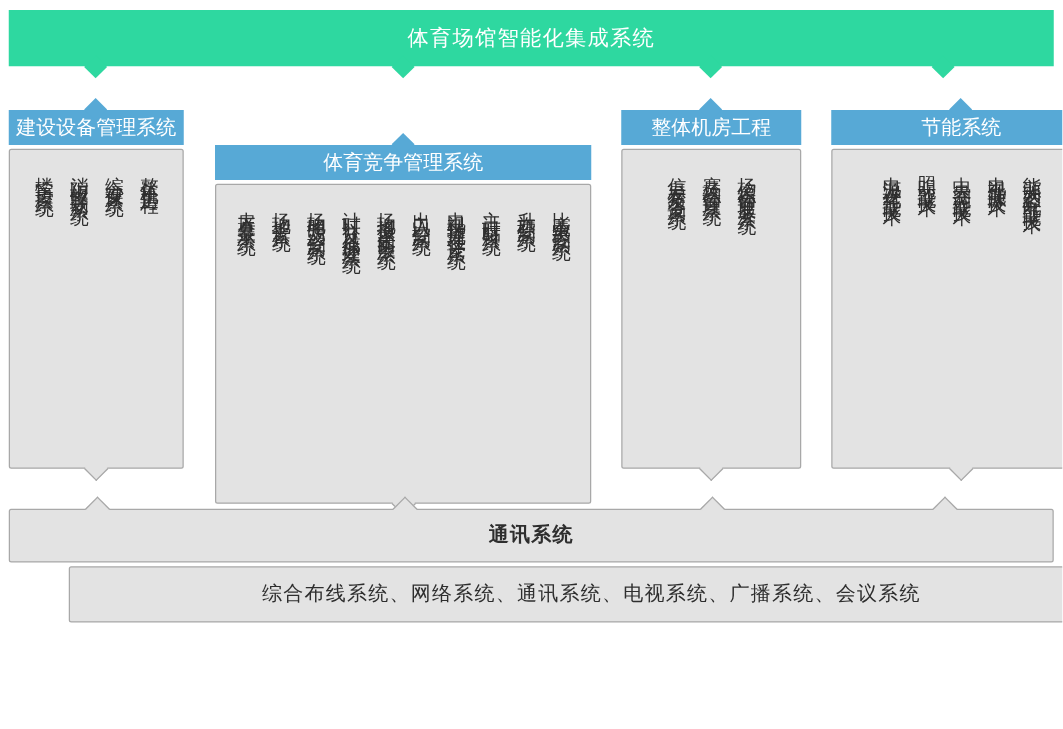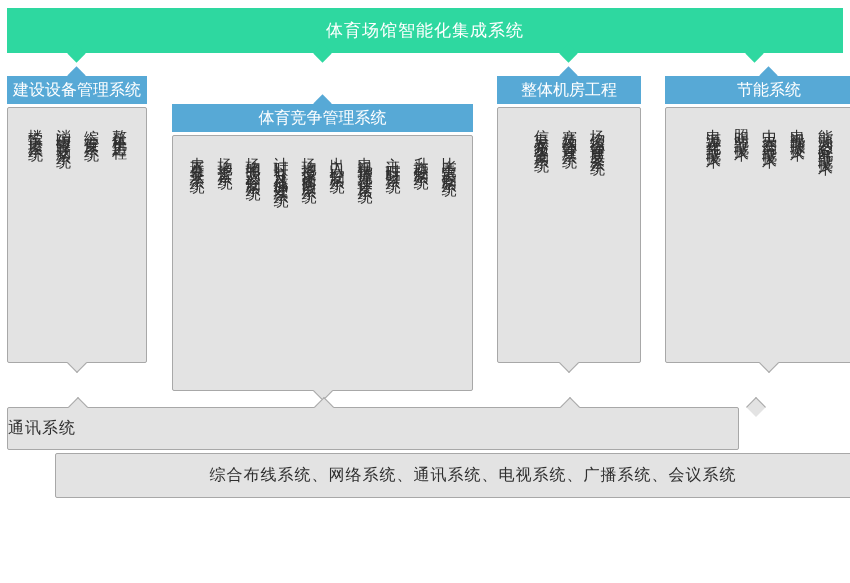--- a/index.html
+++ b/index.html
@@ -22,44 +22,44 @@
     background:var(--gray,#e3e3e3);bottom:-8px;left:50%;margin-left:-7px;
     border-right:1px solid var(--border,#a8a8a8);
     border-bottom:1px solid var(--border,#a8a8a8);
   }
   .tail-gray-up{
     background:var(--gray,#e3e3e3);top:-8px;
     border-left:1px solid var(--border,#a8a8a8);
     border-top:1px solid var(--border,#a8a8a8);
   }
   
-  .column{position:absolute;top:76px;}
+  .column{position:absolute;top:88px;}
   .col-header{
     position:relative;height:28px;background:var(--blue,#57a9d6);
     display:flex;align-items:center;justify-content:center;
   }
   .col-title{color:#ffffff;font-size:16px;white-space:nowrap;}
   .col-body{
     position:absolute;left:0;right:0;top:31px;height:256px;
     background:var(--gray,#e3e3e3);
     border:1px solid var(--border,#a8a8a8);border-radius:2px;
     display:flex;flex-direction:row-reverse;justify-content:center;
     gap:13px;padding-top:9px;box-sizing:border-box;
   }
   .vitem{
     writing-mode:vertical-rl;text-orientation:upright;
     font-size:15px;letter-spacing:3.5px;line-height:1;
     color:#2e2e2e;white-space:nowrap;
   }
   
   .comm-box{
-    position:absolute;left:7px;top:407px;width:732px;height:43px;
+    position:absolute;left:7px;top:407px;width:836px;height:43px;
     background:var(--gray,#e3e3e3);
     border:1px solid var(--border,#a8a8a8);border-radius:2px;
-    display:flex;align-items:center;justify-content:flex-start;box-sizing:border-box;
+    display:flex;align-items:center;justify-content:center;box-sizing:border-box;font-weight:bold;
   }
   .bottom-box{
     position:absolute;left:7px;top:453px;width:836px;height:45px;
     background:var(--gray,#e3e3e3);
     border:1px solid var(--border,#a8a8a8);border-radius:2px;
     display:flex;align-items:center;justify-content:center;box-sizing:border-box;margin-left:48px;
   }
   .box-text{font-size:16px;color:#2e2e2e;letter-spacing:1px;white-space:nowrap;}
 </style>
 </head>

